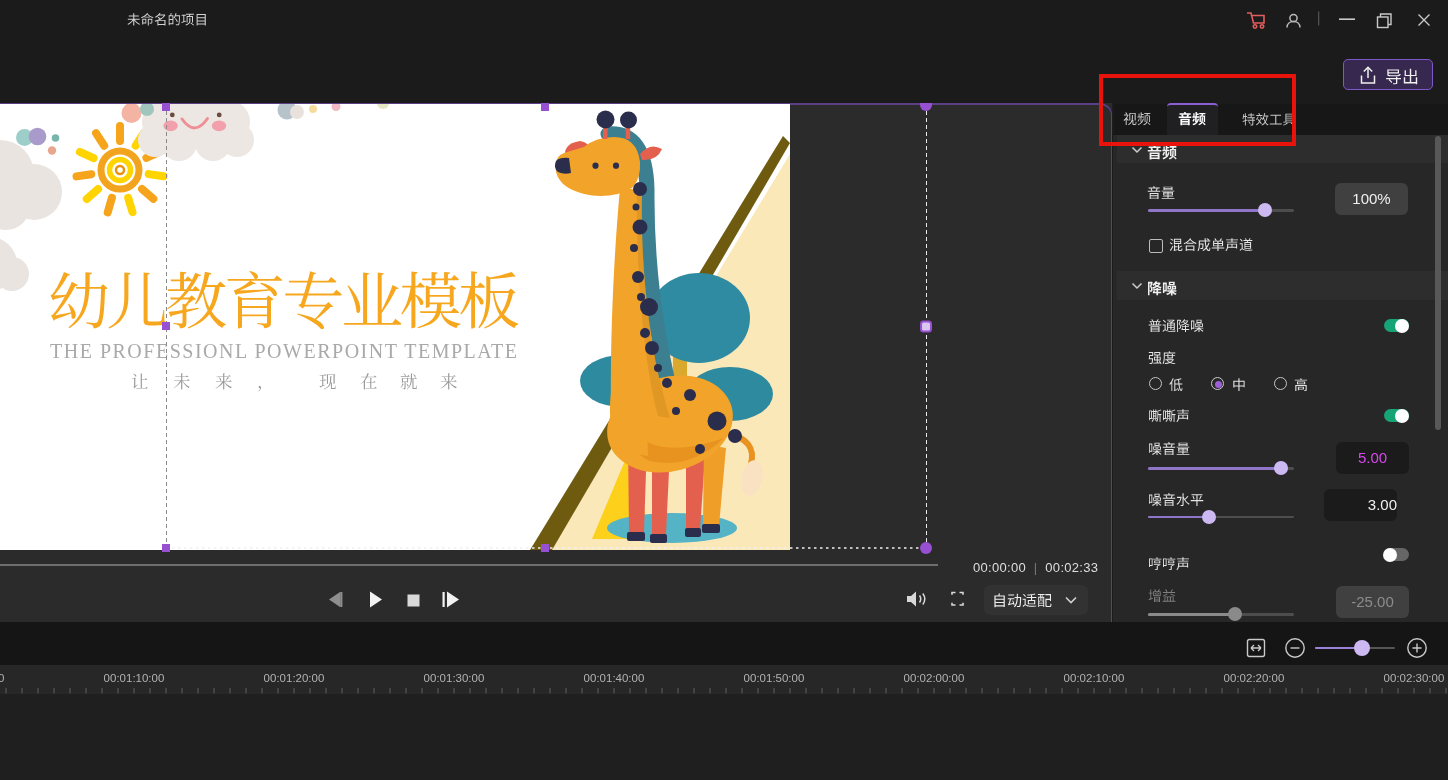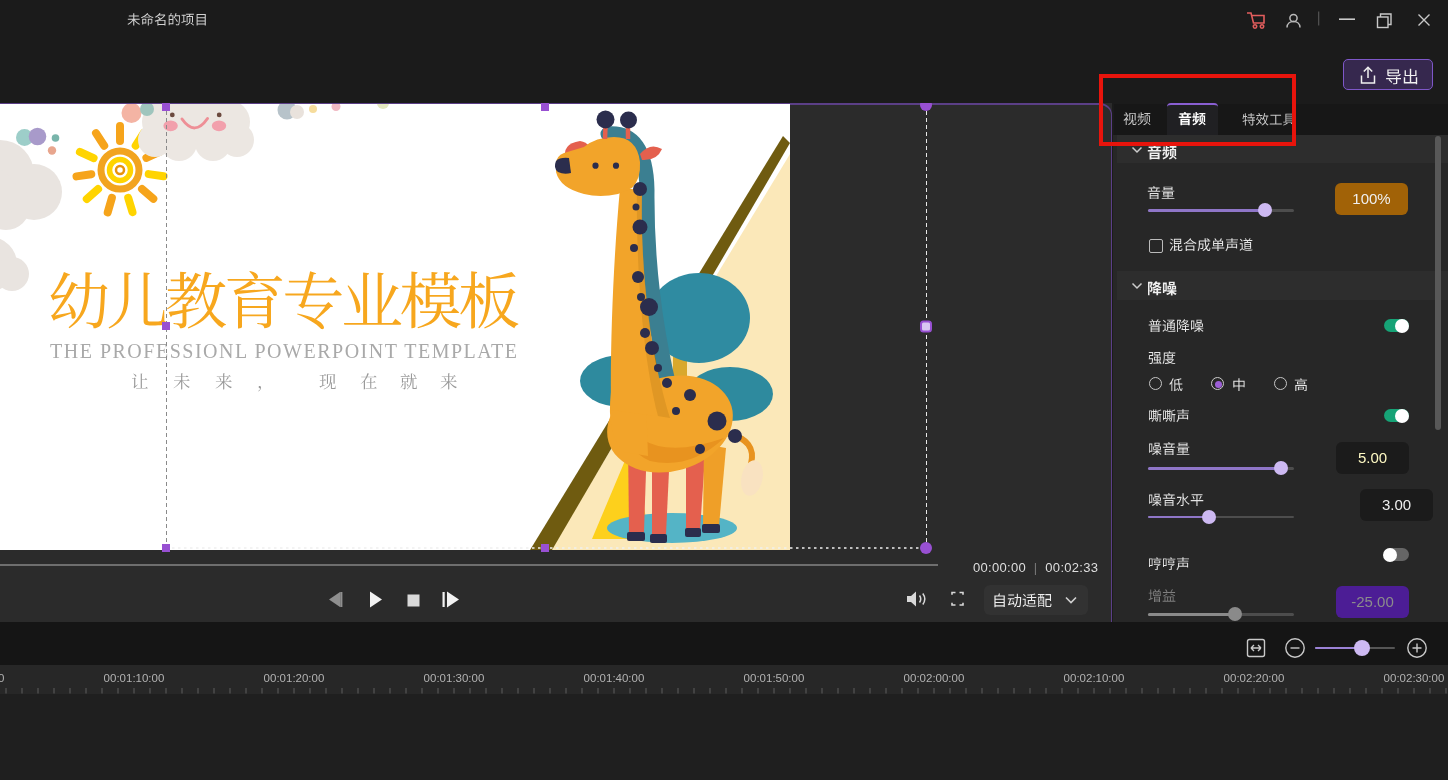--- a/index.html
+++ b/index.html
@@ -209,21 +209,21 @@
   </svg>
 <svg class="t" style="left:1147px;top:143.0px" width="64" height="20" viewBox="0 -15 64 20">
     <path d="M9.8 -9.9C9.6 -9.4 9.4 -8.7 9.1 -8.1H6.0C5.9 -8.6 5.6 -9.4 5.2 -9.9ZM6.2 -12.6C6.4 -12.3 6.5 -11.9 6.7 -11.5H1.6V-9.9H4.9L3.4 -9.7C3.7 -9.2 3.9 -8.6 4.0 -8.1H0.8V-6.5H14.3V-8.1H11.1L11.8 -9.6L10.4 -9.9H13.6V-11.5H8.7C8.6 -12.0 8.3 -12.5 8.1 -12.9ZM4.4 -1.7H10.7V-0.6H4.4ZM4.4 -3.1V-4.1H10.7V-3.1ZM2.6 -5.6V1.4H4.4V0.9H10.7V1.3H12.6V-5.6Z M16.6 -6.0C16.3 -5.0 15.9 -3.9 15.3 -3.1C15.7 -3.0 16.3 -2.6 16.6 -2.3C17.2 -3.1 17.8 -4.5 18.1 -5.7ZM23.0 -9.1V-2.0H24.5V-7.7H27.5V-2.1H29.1V-9.1H26.5L27.0 -10.3H29.4V-11.9H22.7V-10.3H25.3C25.2 -9.9 25.0 -9.5 24.9 -9.1ZM25.3 -7.2C25.3 -2.2 25.2 -0.8 21.7 0.1C22.0 0.4 22.4 1.0 22.5 1.4C24.4 0.9 25.4 0.2 26.0 -0.9C26.9 -0.2 28.1 0.8 28.6 1.4L29.7 0.3C29.0 -0.4 27.7 -1.3 26.8 -2.0L26.2 -1.4C26.7 -2.7 26.7 -4.5 26.7 -7.2ZM21.1 -5.8C20.9 -4.7 20.5 -3.8 20.0 -3.0V-6.7H22.6V-8.3H20.3V-9.7H22.2V-11.1H20.3V-12.8H18.7V-8.3H17.8V-11.4H16.4V-8.3H15.4V-6.7H18.4V-2.2H19.4C18.4 -1.1 17.2 -0.4 15.4 0.0C15.8 0.3 16.1 0.9 16.3 1.4C19.9 0.2 21.8 -1.7 22.6 -5.5Z" fill="#f0f0f0"></path>
   </svg>
 <svg class="t" style="left:1147px;top:184.0px" width="62" height="19" viewBox="0 -14 62 19">
     <path d="M6.1 -11.7C6.3 -11.3 6.5 -10.9 6.6 -10.5H1.6V-9.5H12.6V-10.5H7.8C7.7 -10.9 7.4 -11.5 7.1 -11.9ZM3.5 -9.2C3.8 -8.6 4.2 -7.8 4.3 -7.2H0.8V-6.2H13.2V-7.2H9.7C10.1 -7.8 10.4 -8.6 10.7 -9.2L9.6 -9.5C9.4 -8.8 8.9 -7.9 8.6 -7.2H4.9L5.4 -7.3C5.3 -7.9 4.9 -8.8 4.5 -9.5ZM3.7 -1.8H10.4V-0.3H3.7ZM3.7 -2.7V-4.1H10.4V-2.7ZM2.7 -5.0V1.1H3.7V0.6H10.4V1.1H11.5V-5.0Z M17.5 -9.3H24.5V-8.5H17.5ZM17.5 -10.7H24.5V-9.9H17.5ZM16.5 -11.3V-7.9H25.5V-11.3ZM14.7 -7.3V-6.5H27.3V-7.3ZM17.2 -3.8H20.5V-3.0H17.2ZM21.5 -3.8H24.9V-3.0H21.5ZM17.2 -5.2H20.5V-4.4H17.2ZM21.5 -5.2H24.9V-4.4H21.5ZM14.7 -0.0V0.8H27.4V-0.0H21.5V-0.9H26.2V-1.6H21.5V-2.4H25.9V-5.9H16.2V-2.4H20.5V-1.6H15.8V-0.9H20.5V-0.0Z" fill="#e6e6e6"></path>
   </svg>
 <div class="abs" style="left:1148px;top:209px;width:146px;height:2.5px;background:#4d4d4d;border-radius:2px"></div>
 <div class="abs" style="left:1148px;top:209px;width:117px;height:2.5px;background:#8f76c8;border-radius:2px"></div>
 <div class="abs" style="left:1258px;top:203.2px;width:14px;height:14px;border-radius:50%;background:#cdb9f2"></div>
-<div class="abs" style="left:1335px;top:183px;width:73px;height:32px;background:#a16207;border-radius:6px;text-align:center;line-height:32px;font-size:15px;color:#efefef">100%</div>
+<div class="abs" style="left:1335px;top:183px;width:73px;height:32px;background:#404040;border-radius:6px;text-align:center;line-height:32px;font-size:15px;color:#efefef">100%</div>
 <div class="abs" style="left:1149px;top:239px;width:14px;height:14px;border:1.5px solid #bbbbbb;border-radius:2px"></div>
 <svg class="t" style="left:1169px;top:236.0px" width="126" height="19" viewBox="0 -14 126 19">
     <path d="M5.9 -8.2H11.2V-6.9H5.9ZM5.9 -10.3H11.2V-9.0H5.9ZM4.9 -11.2V-6.0H12.2V-11.2ZM1.3 -10.8C2.1 -10.3 3.2 -9.7 3.8 -9.2L4.5 -10.1C3.9 -10.5 2.7 -11.1 1.9 -11.6ZM0.6 -7.0C1.4 -6.5 2.5 -5.8 3.1 -5.4L3.7 -6.3C3.1 -6.7 2.0 -7.3 1.2 -7.7ZM0.9 0.2 1.8 0.9C2.7 -0.4 3.6 -2.1 4.4 -3.6L3.6 -4.3C2.8 -2.7 1.7 -0.9 0.9 0.2ZM4.9 1.2C5.2 1.0 5.6 0.9 8.6 0.1C8.6 -0.1 8.5 -0.5 8.5 -0.8L6.1 -0.2V-2.8H8.5V-3.7H6.1V-5.4H5.0V-0.6C5.0 -0.2 4.7 0.0 4.5 0.1C4.7 0.4 4.8 0.9 4.9 1.2ZM9.0 -5.4V-0.5C9.0 0.6 9.3 0.9 10.4 0.9C10.7 0.9 11.9 0.9 12.2 0.9C13.1 0.9 13.4 0.4 13.5 -1.3C13.2 -1.4 12.8 -1.5 12.6 -1.7C12.6 -0.3 12.5 -0.1 12.1 -0.1C11.8 -0.1 10.8 -0.1 10.6 -0.1C10.1 -0.1 10.1 -0.1 10.1 -0.5V-2.2C11.2 -2.6 12.4 -3.2 13.3 -3.8L12.6 -4.5C12.0 -4.1 11.0 -3.5 10.1 -3.1V-5.4Z M21.2 -11.8C19.8 -9.6 17.2 -7.8 14.6 -6.7C14.9 -6.5 15.1 -6.1 15.3 -5.8C16.0 -6.1 16.8 -6.5 17.5 -6.9V-6.2H24.5V-7.2C25.3 -6.7 26.0 -6.3 26.8 -5.9C27.0 -6.2 27.3 -6.6 27.6 -6.9C25.3 -7.8 23.4 -9.0 21.7 -10.7L22.2 -11.3ZM17.9 -7.2C19.1 -8.0 20.2 -8.9 21.1 -9.9C22.1 -8.8 23.3 -7.9 24.5 -7.2ZM16.7 -4.5V1.1H17.8V0.3H24.3V1.0H25.4V-4.5ZM17.8 -0.7V-3.6H24.3V-0.7Z M35.6 -11.7C35.6 -10.9 35.6 -10.2 35.7 -9.4H29.8V-5.4C29.8 -3.6 29.7 -1.2 28.5 0.5C28.8 0.6 29.2 1.0 29.4 1.2C30.7 -0.6 30.9 -3.5 30.9 -5.4V-5.5H33.4C33.4 -3.1 33.3 -2.2 33.1 -2.0C33.0 -1.9 32.9 -1.9 32.7 -1.9C32.5 -1.9 31.9 -1.9 31.2 -1.9C31.4 -1.7 31.5 -1.2 31.5 -1.0C32.2 -0.9 32.8 -0.9 33.2 -0.9C33.6 -1.0 33.8 -1.1 34.0 -1.3C34.3 -1.7 34.4 -2.9 34.5 -6.1C34.5 -6.2 34.5 -6.5 34.5 -6.5H30.9V-8.4H35.8C35.9 -6.1 36.3 -4.0 36.8 -2.4C35.9 -1.3 34.8 -0.5 33.5 0.2C33.8 0.4 34.1 0.8 34.3 1.1C35.4 0.4 36.4 -0.4 37.2 -1.3C37.9 0.2 38.7 1.0 39.8 1.0C40.9 1.0 41.2 0.3 41.4 -2.1C41.1 -2.2 40.8 -2.4 40.5 -2.6C40.4 -0.8 40.3 -0.1 39.9 -0.1C39.1 -0.1 38.5 -0.9 38.0 -2.2C39.0 -3.6 39.9 -5.2 40.5 -7.0L39.4 -7.3C39.0 -5.9 38.4 -4.6 37.6 -3.5C37.2 -4.8 37.0 -6.5 36.8 -8.4H41.3V-9.4H36.8C36.7 -10.2 36.7 -10.9 36.7 -11.7ZM37.4 -11.1C38.3 -10.6 39.4 -9.9 39.9 -9.4L40.6 -10.1C40.0 -10.6 38.9 -11.3 38.0 -11.7Z M45.1 -6.1H48.4V-4.6H45.1ZM49.5 -6.1H53.0V-4.6H49.5ZM45.1 -8.4H48.4V-7.0H45.1ZM49.5 -8.4H53.0V-7.0H49.5ZM51.9 -11.7C51.6 -11.0 51.0 -10.0 50.5 -9.3H47.1L47.7 -9.6C47.4 -10.2 46.8 -11.1 46.2 -11.7L45.3 -11.3C45.8 -10.7 46.4 -9.9 46.7 -9.3H44.1V-3.7H48.4V-2.4H42.8V-1.4H48.4V1.1H49.5V-1.4H55.3V-2.4H49.5V-3.7H54.1V-9.3H51.7C52.1 -9.9 52.6 -10.7 53.1 -11.3Z M62.4 -11.8V-10.6H57.0V-9.7H62.4V-8.3H57.8V-7.4H68.4V-8.3H63.5V-9.7H69.0V-10.6H63.5V-11.8ZM58.1 -6.3V-4.5C58.1 -3.0 57.9 -1.0 56.4 0.5C56.6 0.6 57.0 1.0 57.2 1.2C58.2 0.2 58.8 -1.1 59.0 -2.3H67.1V-1.6H68.1V-6.3ZM67.1 -3.2H63.5V-5.4H67.1ZM59.1 -3.2C59.2 -3.7 59.2 -4.1 59.2 -4.4V-5.4H62.5V-3.2Z M70.9 -10.7C71.6 -10.0 72.5 -9.0 72.9 -8.3L73.8 -8.9C73.3 -9.6 72.5 -10.5 71.7 -11.2ZM76.4 -5.2H81.1V-4.0H76.4ZM76.4 -3.2H81.1V-2.1H76.4ZM76.4 -7.1H81.1V-5.9H76.4ZM75.4 -7.9V-1.2H82.1V-7.9H78.7C78.9 -8.2 79.1 -8.6 79.2 -9.0H83.3V-9.9H80.6C81.0 -10.4 81.3 -10.9 81.7 -11.5L80.6 -11.8C80.4 -11.2 80.0 -10.5 79.6 -9.9H77.0L77.7 -10.2C77.5 -10.7 77.1 -11.4 76.7 -11.8L75.8 -11.4C76.2 -11.0 76.6 -10.3 76.7 -9.9H74.4V-9.0H78.1C78.0 -8.7 77.9 -8.2 77.7 -7.9ZM73.7 -6.8H70.7V-5.8H72.7V-1.4C72.0 -1.2 71.3 -0.6 70.6 0.1L71.2 1.0C72.0 0.1 72.7 -0.7 73.2 -0.7C73.5 -0.7 73.9 -0.2 74.5 0.1C75.5 0.6 76.7 0.8 78.4 0.8C79.7 0.8 82.2 0.7 83.2 0.6C83.2 0.4 83.4 -0.1 83.5 -0.4C82.1 -0.2 80.0 -0.1 78.4 -0.1C76.9 -0.1 75.7 -0.2 74.8 -0.7C74.3 -1.0 73.9 -1.3 73.7 -1.4Z" fill="#e6e6e6"></path>
   </svg>
 <div class="abs" style="left:1117px;top:271px;width:331px;height:29px;background:#2d2d2d"></div>
 <svg class="abs" style="left:1131px;top:282px" width="12" height="8" viewBox="0 0 12 8">
     <path d="M1.5 1.5 l4.5 4.5 4.5-4.5" stroke="#cccccc" stroke-width="1.5" fill="none"></path>
   </svg>
 <svg class="t" style="left:1147px;top:279.0px" width="64" height="20" viewBox="0 -15 64 20">
     <path d="M11.3 -10.1C10.9 -9.6 10.5 -9.2 10.0 -8.7C9.4 -9.1 9.0 -9.6 8.7 -10.0L8.7 -10.1ZM8.6 -12.7C7.9 -11.6 6.9 -10.3 5.3 -9.3C5.7 -9.1 6.2 -8.5 6.5 -8.1C6.9 -8.4 7.2 -8.7 7.6 -9.0C7.9 -8.6 8.2 -8.2 8.6 -7.9C7.6 -7.4 6.4 -7.0 5.1 -6.7C5.5 -6.4 5.8 -5.7 6.0 -5.3C7.5 -5.7 8.8 -6.2 10.0 -6.9C11.1 -6.2 12.3 -5.8 13.7 -5.5C13.9 -5.9 14.4 -6.6 14.7 -6.9C13.5 -7.1 12.4 -7.5 11.4 -7.9C12.4 -8.7 13.2 -9.8 13.7 -11.0L12.6 -11.5L12.3 -11.5H9.8C10.0 -11.8 10.2 -12.1 10.3 -12.4ZM6.3 -5.3V-3.7H9.4V-2.2H7.8L8.0 -3.2L6.4 -3.4C6.2 -2.5 5.9 -1.4 5.6 -0.7H6.4L9.4 -0.7V1.3H11.1V-0.7H14.2V-2.2H11.1V-3.7H13.9V-5.3H11.1V-6.1H9.4V-5.3ZM1.0 -12.2V1.3H2.5V-10.5H3.8C3.5 -9.6 3.1 -8.3 2.8 -7.4C3.8 -6.4 4.0 -5.4 4.0 -4.7C4.1 -4.2 4.0 -3.9 3.8 -3.8C3.6 -3.7 3.5 -3.6 3.3 -3.6C3.1 -3.6 2.9 -3.6 2.6 -3.7C2.8 -3.2 3.0 -2.6 3.0 -2.1C3.3 -2.1 3.7 -2.1 4.0 -2.2C4.4 -2.2 4.7 -2.3 4.9 -2.5C5.4 -2.9 5.6 -3.5 5.6 -4.5C5.6 -5.4 5.4 -6.4 4.4 -7.6C4.9 -8.8 5.4 -10.3 5.8 -11.5L4.7 -12.2L4.4 -12.2Z M23.3 -10.9H26.1V-9.9H23.3ZM21.8 -12.2V-8.7H27.7V-12.2ZM21.8 -6.9H23.0V-5.8H21.8ZM26.4 -6.9H27.7V-5.8H26.4ZM15.9 -11.5V-1.1H17.4V-2.4H19.8V-11.5ZM17.4 -9.7H18.4V-4.1H17.4ZM20.2 -3.7V-2.2H23.0C22.0 -1.4 20.6 -0.6 19.1 -0.3C19.5 0.1 20.0 0.7 20.2 1.1C21.6 0.7 22.9 -0.1 23.9 -1.0V1.4H25.6V-1.1C26.4 -0.2 27.5 0.6 28.5 1.0C28.8 0.6 29.3 -0.0 29.7 -0.4C28.5 -0.7 27.2 -1.4 26.4 -2.2H29.4V-3.7H25.6V-4.6H29.1V-8.2H25.0V-4.7H24.4V-8.2H20.4V-4.6H23.9V-3.7Z" fill="#f0f0f0"></path>
@@ -253,40 +253,40 @@
     <path d="M5.1 -1.9C4.7 -1.1 4.1 -0.3 3.5 0.3C3.7 0.4 4.1 0.7 4.3 0.9C4.9 0.2 5.6 -0.7 6.0 -1.6ZM6.9 -1.6C7.2 -1.1 7.6 -0.5 7.8 -0.1L8.6 -0.5C8.4 -0.9 8.0 -1.5 7.6 -1.9ZM7.4 -11.6V-10.0H5.8V-11.6H5.0V-10.0H4.2V-9.1H5.0V-3.1H4.0V-2.2H9.0V-3.1H8.3V-9.1H8.9V-10.0H8.3V-11.6ZM5.8 -9.1H7.4V-7.7H5.8ZM9.5 -10.3 9.4 -10.3V-5.2C9.4 -3.4 9.3 -1.1 8.3 0.5C8.5 0.6 8.8 1.0 9.0 1.1C10.1 -0.6 10.3 -3.2 10.3 -5.2V-6.1H11.6V1.1H12.5V-6.1H13.5V-7.1H10.3V-9.7C11.3 -10.0 12.5 -10.4 13.3 -10.8L12.5 -11.6C11.8 -11.1 10.6 -10.7 9.5 -10.3ZM5.8 -6.9H7.4V-5.4H5.8ZM5.8 -4.6H7.4V-3.1H5.8ZM1.0 -10.6V-0.8H1.8V-2.1H3.9V-10.6ZM1.8 -9.7H3.0V-3.0H1.8Z M19.1 -1.9C18.7 -1.1 18.1 -0.3 17.5 0.3C17.7 0.4 18.1 0.7 18.3 0.9C18.9 0.2 19.6 -0.7 20.0 -1.6ZM20.9 -1.6C21.2 -1.1 21.6 -0.5 21.8 -0.1L22.6 -0.5C22.4 -0.9 22.0 -1.5 21.6 -1.9ZM21.4 -11.6V-10.0H19.8V-11.6H19.0V-10.0H18.2V-9.1H19.0V-3.1H18.0V-2.2H23.0V-3.1H22.3V-9.1H22.9V-10.0H22.3V-11.6ZM19.8 -9.1H21.4V-7.7H19.8ZM23.5 -10.3 23.4 -10.3V-5.2C23.4 -3.4 23.3 -1.1 22.3 0.5C22.5 0.6 22.8 1.0 23.0 1.1C24.1 -0.6 24.3 -3.2 24.3 -5.2V-6.1H25.6V1.1H26.5V-6.1H27.5V-7.1H24.3V-9.7C25.3 -10.0 26.5 -10.4 27.3 -10.8L26.5 -11.6C25.8 -11.1 24.6 -10.7 23.5 -10.3ZM19.8 -6.9H21.4V-5.4H19.8ZM19.8 -4.6H21.4V-3.1H19.8ZM15.0 -10.6V-0.8H15.8V-2.1H17.9V-10.6ZM15.8 -9.7H17.0V-3.0H15.8Z M34.4 -11.8V-10.6H29.0V-9.7H34.4V-8.3H29.8V-7.4H40.4V-8.3H35.5V-9.7H41.0V-10.6H35.5V-11.8ZM30.1 -6.3V-4.5C30.1 -3.0 29.9 -1.0 28.4 0.5C28.6 0.6 29.1 1.0 29.2 1.2C30.2 0.2 30.8 -1.1 31.0 -2.3H39.1V-1.6H40.1V-6.3ZM39.1 -3.2H35.5V-5.4H39.1ZM31.1 -3.2C31.2 -3.7 31.2 -4.1 31.2 -4.4V-5.4H34.5V-3.2Z" fill="#e6e6e6"></path>
   </svg>
 <div class="abs" style="left:1384px;top:409px;width:25px;height:13px;border-radius:7px;background:#16a376"></div>
 <div class="abs" style="left:1395px;top:408.5px;width:14px;height:14px;border-radius:50%;background:#ffffff"></div>
 <svg class="t" style="left:1148px;top:440.0px" width="78" height="19" viewBox="0 -14 78 19">
     <path d="M7.4 -10.4H10.6V-8.9H7.4ZM6.5 -11.2V-8.1H11.6V-11.2ZM5.9 -6.7H7.7V-5.1H5.9ZM10.2 -6.7H12.1V-5.1H10.2ZM1.1 -10.5V-1.2H1.9V-2.3H4.3V-10.5ZM1.9 -9.5H3.4V-3.3H1.9ZM8.5 -4.3V-3.3H4.8V-2.4H7.8C6.9 -1.4 5.3 -0.5 3.9 -0.0C4.1 0.2 4.4 0.6 4.5 0.8C6.0 0.3 7.5 -0.7 8.5 -1.8V1.1H9.5V-1.9C10.4 -0.8 11.7 0.2 12.9 0.7C13.0 0.4 13.3 0.1 13.5 -0.1C12.3 -0.6 11.0 -1.4 10.1 -2.4H13.3V-3.3H9.5V-4.3H13.0V-7.5H9.4V-4.3H8.6V-7.5H5.1V-4.3Z M20.1 -11.7C20.3 -11.3 20.5 -10.9 20.6 -10.5H15.6V-9.5H26.6V-10.5H21.8C21.7 -10.9 21.4 -11.5 21.1 -11.9ZM17.5 -9.2C17.8 -8.6 18.2 -7.8 18.3 -7.2H14.8V-6.2H27.2V-7.2H23.7C24.1 -7.8 24.4 -8.6 24.7 -9.2L23.6 -9.5C23.4 -8.8 22.9 -7.9 22.6 -7.2H18.9L19.4 -7.3C19.3 -7.9 18.9 -8.8 18.5 -9.5ZM17.7 -1.8H24.4V-0.3H17.7ZM17.7 -2.7V-4.1H24.4V-2.7ZM16.7 -5.0V1.1H17.7V0.6H24.4V1.1H25.5V-5.0Z M31.5 -9.3H38.5V-8.5H31.5ZM31.5 -10.7H38.5V-9.9H31.5ZM30.5 -11.3V-7.9H39.5V-11.3ZM28.7 -7.3V-6.5H41.3V-7.3ZM31.2 -3.8H34.5V-3.0H31.2ZM35.5 -3.8H38.9V-3.0H35.5ZM31.2 -5.2H34.5V-4.4H31.2ZM35.5 -5.2H38.9V-4.4H35.5ZM28.7 -0.0V0.8H41.4V-0.0H35.5V-0.9H40.2V-1.6H35.5V-2.4H39.9V-5.9H30.2V-2.4H34.5V-1.6H29.8V-0.9H34.5V-0.0Z" fill="#e6e6e6"></path>
   </svg>
 <div class="abs" style="left:1148px;top:467px;width:146px;height:2.5px;background:#4d4d4d;border-radius:2px"></div>
 <div class="abs" style="left:1148px;top:467px;width:133px;height:2.5px;background:#8f76c8;border-radius:2px"></div>
 <div class="abs" style="left:1274px;top:461.2px;width:14px;height:14px;border-radius:50%;background:#cdb9f2"></div>
-<div class="abs" style="left:1336px;top:442px;width:73px;height:32px;background:#1b1b1b;border-radius:6px;text-align:center;line-height:32px;font-size:15px;color:#fef9c3">5.00</div>
+<div class="abs" style="left:1336px;top:442px;width:73px;height:32px;background:#1b1b1b;border-radius:6px;text-align:center;line-height:32px;font-size:15px;color:#d946ef">5.00</div>
 <svg class="t" style="left:1148px;top:491.0px" width="94" height="19" viewBox="0 -14 94 19">
     <path d="M7.4 -10.4H10.6V-8.9H7.4ZM6.5 -11.2V-8.1H11.6V-11.2ZM5.9 -6.7H7.7V-5.1H5.9ZM10.2 -6.7H12.1V-5.1H10.2ZM1.1 -10.5V-1.2H1.9V-2.3H4.3V-10.5ZM1.9 -9.5H3.4V-3.3H1.9ZM8.5 -4.3V-3.3H4.8V-2.4H7.8C6.9 -1.4 5.3 -0.5 3.9 -0.0C4.1 0.2 4.4 0.6 4.5 0.8C6.0 0.3 7.5 -0.7 8.5 -1.8V1.1H9.5V-1.9C10.4 -0.8 11.7 0.2 12.9 0.7C13.0 0.4 13.3 0.1 13.5 -0.1C12.3 -0.6 11.0 -1.4 10.1 -2.4H13.3V-3.3H9.5V-4.3H13.0V-7.5H9.4V-4.3H8.6V-7.5H5.1V-4.3Z M20.1 -11.7C20.3 -11.3 20.5 -10.9 20.6 -10.5H15.6V-9.5H26.6V-10.5H21.8C21.7 -10.9 21.4 -11.5 21.1 -11.9ZM17.5 -9.2C17.8 -8.6 18.2 -7.8 18.3 -7.2H14.8V-6.2H27.2V-7.2H23.7C24.1 -7.8 24.4 -8.6 24.7 -9.2L23.6 -9.5C23.4 -8.8 22.9 -7.9 22.6 -7.2H18.9L19.4 -7.3C19.3 -7.9 18.9 -8.8 18.5 -9.5ZM17.7 -1.8H24.4V-0.3H17.7ZM17.7 -2.7V-4.1H24.4V-2.7ZM16.7 -5.0V1.1H17.7V0.6H24.4V1.1H25.5V-5.0Z M29.0 -8.2V-7.1H32.4C31.8 -4.3 30.3 -2.2 28.5 -1.1C28.8 -0.9 29.2 -0.5 29.4 -0.3C31.4 -1.7 33.0 -4.3 33.7 -8.0L33.0 -8.2L32.8 -8.2ZM39.4 -9.1C38.8 -8.2 37.6 -6.9 36.7 -6.1C36.3 -6.8 35.9 -7.6 35.6 -8.3V-11.7H34.5V-0.3C34.5 -0.1 34.4 -0.0 34.2 0.0C33.9 0.0 33.2 0.0 32.4 -0.0C32.6 0.3 32.7 0.8 32.8 1.1C33.9 1.1 34.6 1.1 35.0 0.9C35.4 0.7 35.6 0.4 35.6 -0.3V-6.2C36.9 -3.7 38.7 -1.5 40.9 -0.3C41.0 -0.6 41.4 -1.1 41.6 -1.3C40.0 -2.1 38.4 -3.5 37.2 -5.3C38.2 -6.1 39.5 -7.4 40.4 -8.5Z M44.4 -8.8C45.0 -7.8 45.5 -6.4 45.7 -5.6L46.7 -5.9C46.5 -6.7 45.9 -8.1 45.4 -9.1ZM52.6 -9.2C52.2 -8.1 51.6 -6.7 51.0 -5.8L52.0 -5.5C52.5 -6.4 53.2 -7.7 53.7 -8.9ZM42.7 -4.9V-3.8H48.4V1.1H49.5V-3.8H55.3V-4.9H49.5V-9.8H54.5V-10.8H43.5V-9.8H48.4V-4.9Z" fill="#e6e6e6"></path>
   </svg>
 <div class="abs" style="left:1148px;top:515.5px;width:146px;height:2.5px;background:#4d4d4d;border-radius:2px"></div>
 <div class="abs" style="left:1148px;top:515.5px;width:61px;height:2.5px;background:#8f76c8;border-radius:2px"></div>
 <div class="abs" style="left:1202px;top:509.70000000000005px;width:14px;height:14px;border-radius:50%;background:#cdb9f2"></div>
-<div class="abs" style="left:1360px;top:489px;width:73px;height:32px;background:#1b1b1b;border-radius:6px;text-align:center;line-height:32px;font-size:15px;color:#efefef">3.00</div>
+<div class="abs" style="left:1324px;top:489px;width:73px;height:32px;background:#1b1b1b;border-radius:6px;text-align:right;line-height:32px;font-size:15px;color:#efefef">3.00</div>
 <svg class="t" style="left:1148px;top:555.0px" width="78" height="19" viewBox="0 -14 78 19">
     <path d="M7.2 -7.8H11.3V-6.5H7.2ZM6.2 -8.6V-5.7H12.3V-8.6ZM8.2 -11.6C8.4 -11.2 8.6 -10.7 8.8 -10.3H5.2V-9.4H13.4V-10.3H9.9C9.7 -10.8 9.4 -11.4 9.2 -11.8ZM8.7 -3.0V0.0C8.7 0.2 8.7 0.2 8.5 0.2C8.3 0.2 7.5 0.2 6.8 0.2C6.9 0.5 7.0 0.8 7.1 1.1C8.1 1.1 8.8 1.1 9.2 1.0C9.7 0.8 9.8 0.6 9.8 0.0V-2.7C10.8 -3.1 11.9 -3.7 12.7 -4.3L12.0 -4.9L11.8 -4.8H5.8V-3.9H10.6C10.0 -3.6 9.3 -3.3 8.7 -3.0ZM1.0 -10.6V-1.9H1.9V-3.1H4.6V-10.6ZM1.9 -9.7H3.7V-4.1H1.9Z M21.2 -7.8H25.3V-6.5H21.2ZM20.2 -8.6V-5.7H26.3V-8.6ZM22.2 -11.6C22.4 -11.2 22.6 -10.7 22.8 -10.3H19.2V-9.4H27.4V-10.3H23.9C23.7 -10.8 23.4 -11.4 23.2 -11.8ZM22.7 -3.0V0.0C22.7 0.2 22.7 0.2 22.5 0.2C22.3 0.2 21.5 0.2 20.8 0.2C20.9 0.5 21.0 0.8 21.1 1.1C22.1 1.1 22.8 1.1 23.2 1.0C23.7 0.8 23.8 0.6 23.8 0.0V-2.7C24.8 -3.1 25.9 -3.7 26.7 -4.3L26.0 -4.9L25.8 -4.8H19.8V-3.9H24.6C24.0 -3.6 23.3 -3.3 22.7 -3.0ZM15.0 -10.6V-1.9H15.9V-3.1H18.6V-10.6ZM15.9 -9.7H17.7V-4.1H15.9Z M34.4 -11.8V-10.6H29.0V-9.7H34.4V-8.3H29.8V-7.4H40.4V-8.3H35.5V-9.7H41.0V-10.6H35.5V-11.8ZM30.1 -6.3V-4.5C30.1 -3.0 29.9 -1.0 28.4 0.5C28.6 0.6 29.1 1.0 29.2 1.2C30.2 0.2 30.8 -1.1 31.0 -2.3H39.1V-1.6H40.1V-6.3ZM39.1 -3.2H35.5V-5.4H39.1ZM31.1 -3.2C31.2 -3.7 31.2 -4.1 31.2 -4.4V-5.4H34.5V-3.2Z" fill="#e6e6e6"></path>
   </svg>
 <div class="abs" style="left:1384px;top:548px;width:25px;height:13px;border-radius:7px;background:#666666"></div>
 <div class="abs" style="left:1383px;top:547.5px;width:14px;height:14px;border-radius:50%;background:#ffffff"></div>
 <svg class="t" style="left:1148px;top:587.0px" width="62" height="19" viewBox="0 -14 62 19">
     <path d="M6.5 -8.3C6.9 -7.7 7.3 -6.9 7.5 -6.3L8.1 -6.6C8.0 -7.1 7.6 -8.0 7.1 -8.6ZM10.8 -8.6C10.5 -8.0 10.0 -7.1 9.7 -6.5L10.2 -6.3C10.6 -6.8 11.1 -7.6 11.5 -8.3ZM0.6 -1.8 0.9 -0.8C2.0 -1.2 3.5 -1.8 4.8 -2.3L4.6 -3.3L3.2 -2.7V-7.4H4.6V-8.3H3.2V-11.6H2.3V-8.3H0.7V-7.4H2.3V-2.4ZM6.2 -11.4C6.6 -10.8 7.0 -10.2 7.2 -9.7L8.1 -10.2C7.9 -10.6 7.5 -11.3 7.1 -11.7ZM5.2 -9.7V-5.1H12.7V-9.7H10.8C11.2 -10.2 11.6 -10.8 12.0 -11.4L10.9 -11.8C10.6 -11.2 10.1 -10.3 9.7 -9.7ZM6.1 -9.0H8.6V-5.8H6.1ZM9.4 -9.0H11.8V-5.8H9.4ZM6.9 -1.4H11.0V-0.4H6.9ZM6.9 -2.2V-3.4H11.0V-2.2ZM6.0 -4.2V1.1H6.9V0.4H11.0V1.1H12.0V-4.2Z M22.3 -6.7C23.7 -6.1 25.6 -5.3 26.5 -4.7L27.1 -5.6C26.1 -6.1 24.2 -6.9 22.8 -7.4ZM18.8 -7.5C18.0 -6.7 16.2 -5.8 15.0 -5.3C15.2 -5.1 15.5 -4.7 15.6 -4.5C16.9 -5.1 18.6 -6.1 19.6 -6.9ZM16.5 -4.6V-0.3H14.6V0.7H27.4V-0.3H25.6V-4.6ZM17.4 -0.3V-3.7H19.2V-0.3ZM20.1 -0.3V-3.7H21.9V-0.3ZM22.9 -0.3V-3.7H24.7V-0.3ZM24.0 -11.8C23.6 -11.0 23.0 -10.0 22.5 -9.3L23.3 -9.0H18.7L19.5 -9.4C19.2 -10.0 18.6 -11.0 18.0 -11.7L17.1 -11.3C17.7 -10.6 18.2 -9.7 18.5 -9.0H14.9V-8.1H27.1V-9.0H23.4C23.9 -9.7 24.5 -10.6 25.0 -11.4Z" fill="#7f7f7f"></path>
   </svg>
 <div class="abs" style="left:1148px;top:613px;width:146px;height:2.5px;background:#4d4d4d;border-radius:2px"></div>
 <div class="abs" style="left:1148px;top:613px;width:87px;height:2.5px;background:#8a8a8a;border-radius:2px"></div>
 <div class="abs" style="left:1228px;top:607.2px;width:14px;height:14px;border-radius:50%;background:#8a8a8a"></div>
-<div class="abs" style="left:1336px;top:586px;width:73px;height:32px;background:#4c1d95;border-radius:6px;text-align:center;line-height:32px;font-size:15px;color:#8c8c8c">-25.00</div>
+<div class="abs" style="left:1336px;top:586px;width:73px;height:32px;background:#404040;border-radius:6px;text-align:center;line-height:32px;font-size:15px;color:#8c8c8c">-25.00</div>
 <div class="abs" style="left:1435px;top:136px;width:6px;height:294px;background:#585858;border-radius:3px"></div>
 <div class="abs" style="left:1099px;top:74px;width:197px;height:72px;border:4px solid #e8140c"></div>
 <div class="abs" style="left:0;top:622px;width:1448px;height:43px;background:#151515"></div>
 <svg class="abs" style="left:1240px;top:634px" width="200" height="28" viewBox="0 0 200 28">
 <g stroke="#c9c9c9" stroke-width="1.4" fill="none">
 <rect x="7.5" y="5.5" width="17" height="17" rx="2"></rect>
 <path d="M11 14 h10 M11 14 l3-3 m-3 3 l3 3 M21 14 l-3-3 m3 3 l-3 3"></path>
 <circle cx="55" cy="14" r="9.2"></circle>
       <path d="M50.5 14 h9"></path>
 <circle cx="177" cy="14" r="9.2"></circle>

